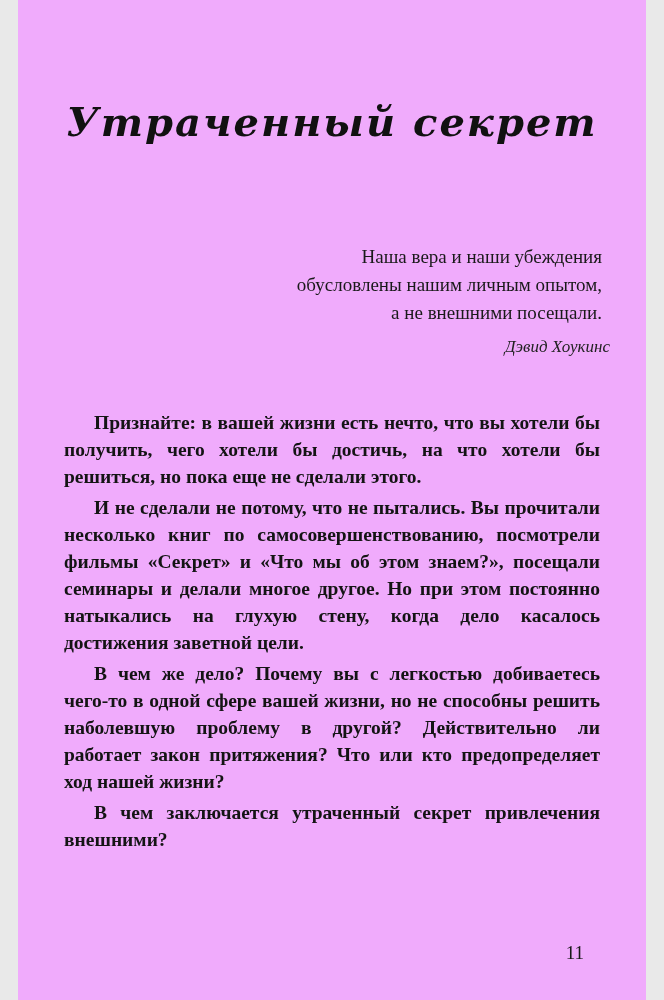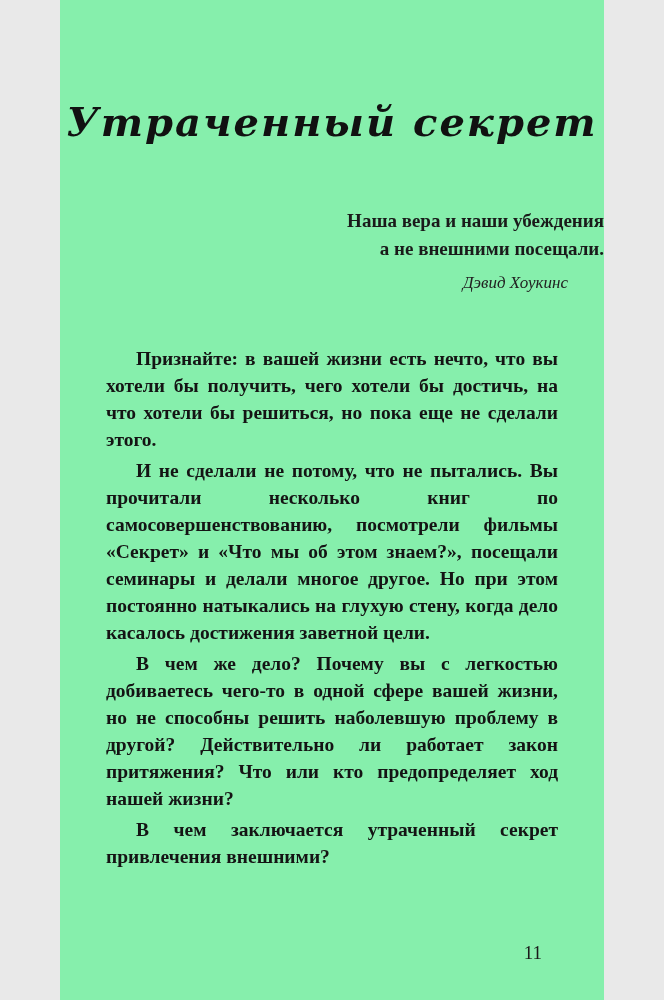--- a/index.html
+++ b/index.html
@@ -2,43 +2,44 @@
 <html><head>
 <meta charset="utf-8">
 <style>
   html, body {
     margin: 0;
     padding: 0;
     background: #e9e9e9;
   }
   .book-page {
     position: relative;
-    width: 544px;
+    width: 628px;
     height: 1000px;
     margin: 0 auto;
-    background: #86efac;
+    background: #f0abfc;
     overflow: hidden;
     font-family: "Liberation Serif", "DejaVu Serif", serif;
     color: #1c1c1c;
   }
   .chapter-title {
     margin-top: 98px;
     text-align: center;
     font-family: "DejaVu Serif", serif;
     font-style: italic;
     font-weight: bold;
     font-size: 40px;
     letter-spacing: 2px;
     color: #111111;
   }
   .epigraph {
-    margin-top: 62px;
+    margin-top: 98px;
+    padding-right: 44px;
     text-align: right;
     font-size: 19px;
-    font-weight: 700;
+    font-weight: 400;
     line-height: 28px;
     color: #1a1a1a;
   }
   .epigraph-attribution {
     margin-top: 10px;
     padding-right: 36px;
     text-align: right;
     font-style: italic;
     font-size: 17px;
     font-weight: 500;
@@ -68,20 +69,21 @@
 </style>
 </head>
 <body>
 
 <div class="book-page">
 
   <div class="chapter-title">Утраченный секрет</div>
 
   <div class="epigraph">
     <div>Наша вера и наши убеждения</div>
+    <div>обусловлены нашим личным опытом,</div>
     <div>а не внешними посещали.</div>
   </div>
 
   <div class="epigraph-attribution">Дэвид Хоукинс</div>
 
   <div class="body-text">
     <p>Признайте: в вашей жизни есть нечто, что вы хотели бы получить, чего хотели бы достичь, на что хотели бы решиться, но пока еще не сделали этого.</p>
     <p>И не сделали не потому, что не пытались. Вы прочитали несколько книг по самосовершенствованию, посмотрели фильмы «Секрет» и «Что мы об этом знаем?», посещали семинары и делали многое другое. Но при этом постоянно натыкались на глухую стену, когда дело касалось достижения заветной цели.</p>
     <p>В чем же дело? Почему вы с легкостью добиваетесь чего-то в одной сфере вашей жизни, но не способны решить наболевшую проблему в другой? Действительно ли работает закон притяжения? Что или кто предопределяет ход нашей жизни?</p>
     <p>В чем заключается утраченный секрет привлечения внешними?</p>

